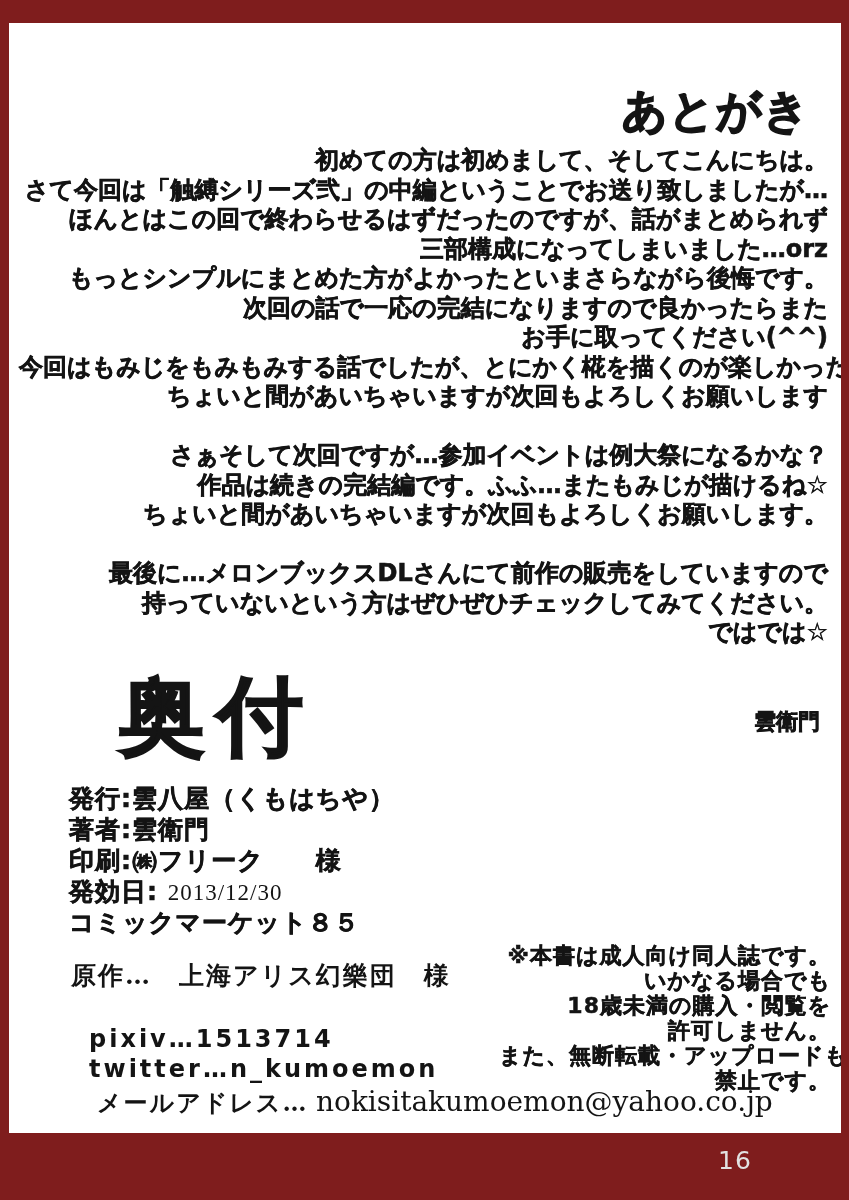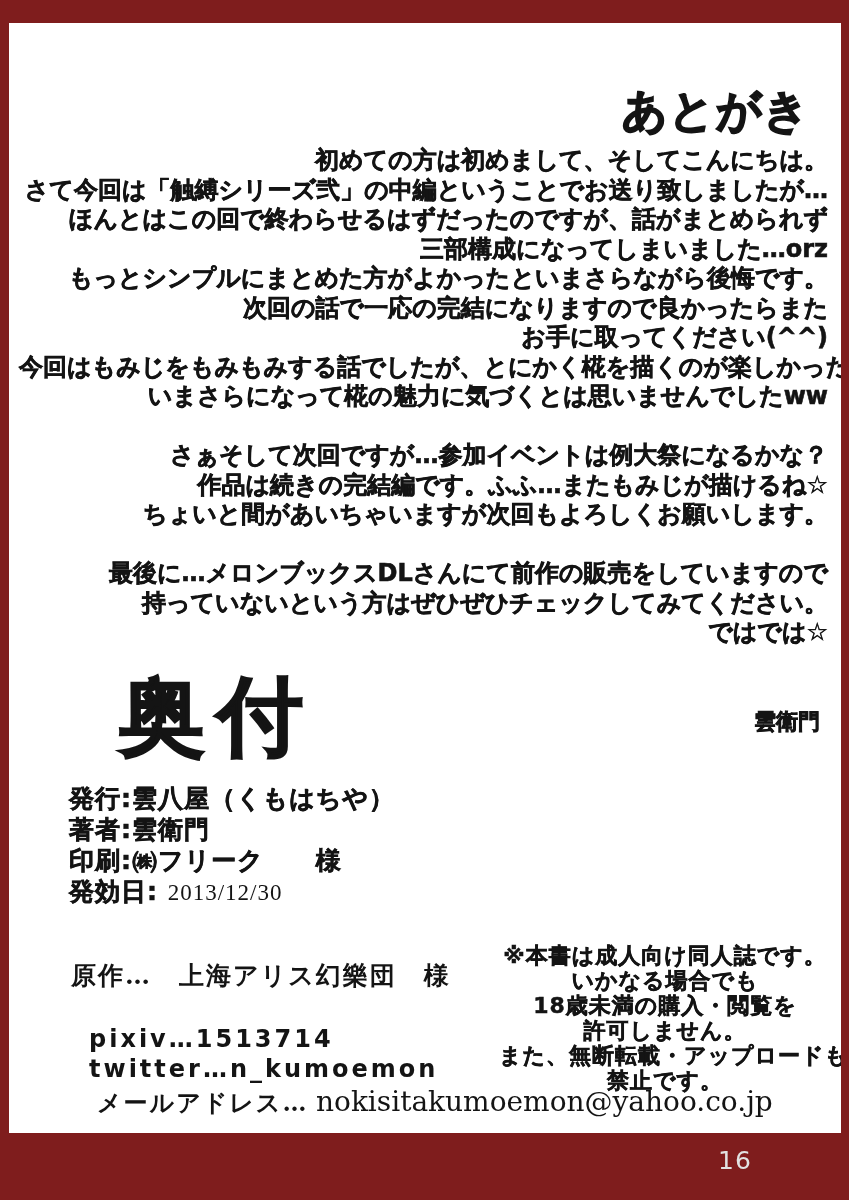--- a/index.html
+++ b/index.html
@@ -111,21 +111,21 @@
     font-size: 24px;
     white-space: nowrap;
   }
   .email-label { font-weight: bold; letter-spacing: 2px; margin-left: 36px; }
   .email-value { font-weight: normal; font-size: 28px; letter-spacing: 0; }
   .disclaimer {
     position: absolute;
     left: 490px;
     top: 920px;
     width: 332px;
-    text-align: center;
+    text-align: right;
     font-size: 22px;
     line-height: 25px;
     font-weight: bold;
     -webkit-text-stroke: 0.5px #141414;
     letter-spacing: 1px;
     white-space: nowrap;
   }
   .page-number {
     position: absolute;
     left: 708px;
@@ -148,21 +148,21 @@
 
     <div class="afterword-lines">
         <div>初めての方は初めまして、そしてこんにちは。</div>
         <div>さて今回は「触縛シリーズ弐」の中編ということでお送り致しましたが…</div>
         <div>ほんとはこの回で終わらせるはずだったのですが、話がまとめられず</div>
         <div>三部構成になってしまいました…orz</div>
         <div>もっとシンプルにまとめた方がよかったといまさらながら後悔です。</div>
         <div>次回の話で一応の完結になりますので良かったらまた</div>
         <div>お手に取ってください(^^)</div>
         <div>今回はもみじをもみもみする話でしたが、とにかく椛を描くのが楽しかったです☆</div>
-        <div>いまさらになって椛の魅力に気づくとは思いませんでしたww</div>
+        <div>ちょいと間があいちゃいますが次回もよろしくお願いします</div>
         <div class="blank">&nbsp;</div>
         <div>さぁそして次回ですが…参加イベントは例大祭になるかな？</div>
         <div>作品は続きの完結編です。ふふ…またもみじが描けるね☆</div>
         <div>ちょいと間があいちゃいますが次回もよろしくお願いします。</div>
         <div class="blank">&nbsp;</div>
         <div>最後に…メロンブックスDLさんにて前作の販売をしていますので</div>
         <div>持っていないという方はぜひぜひチェックしてみてください。</div>
         <div>ではでは☆</div>
       </div>
 
@@ -171,20 +171,21 @@
     <div class="signature">雲衛門</div>
 
     <div class="colophon-details heavy">
       <div class="detail-row">発行:雲八屋（くもはちや）</div>
       <div class="detail-row">著者:雲衛門</div>
       <div class="detail-row"><span>印刷:㈱フリーク　　様</span></div>
       <div class="detail-row">
         <span>発効日:</span>
         <span class="serif-val">2013/12/30</span>
       </div>
+      <div class="detail-row">コミックマーケット８５</div>
     </div>
 
     <div class="original-work">原作…　上海アリス幻樂団　様</div>
 
     <div class="contact-line" style="top:1002px;">pixiv…1513714</div>
 
     <div class="contact-line" style="top:1032px;">twitter…n_kumoemon</div>
 
     <div class="email-row">
       <span class="email-label">メールアドレス…</span>

